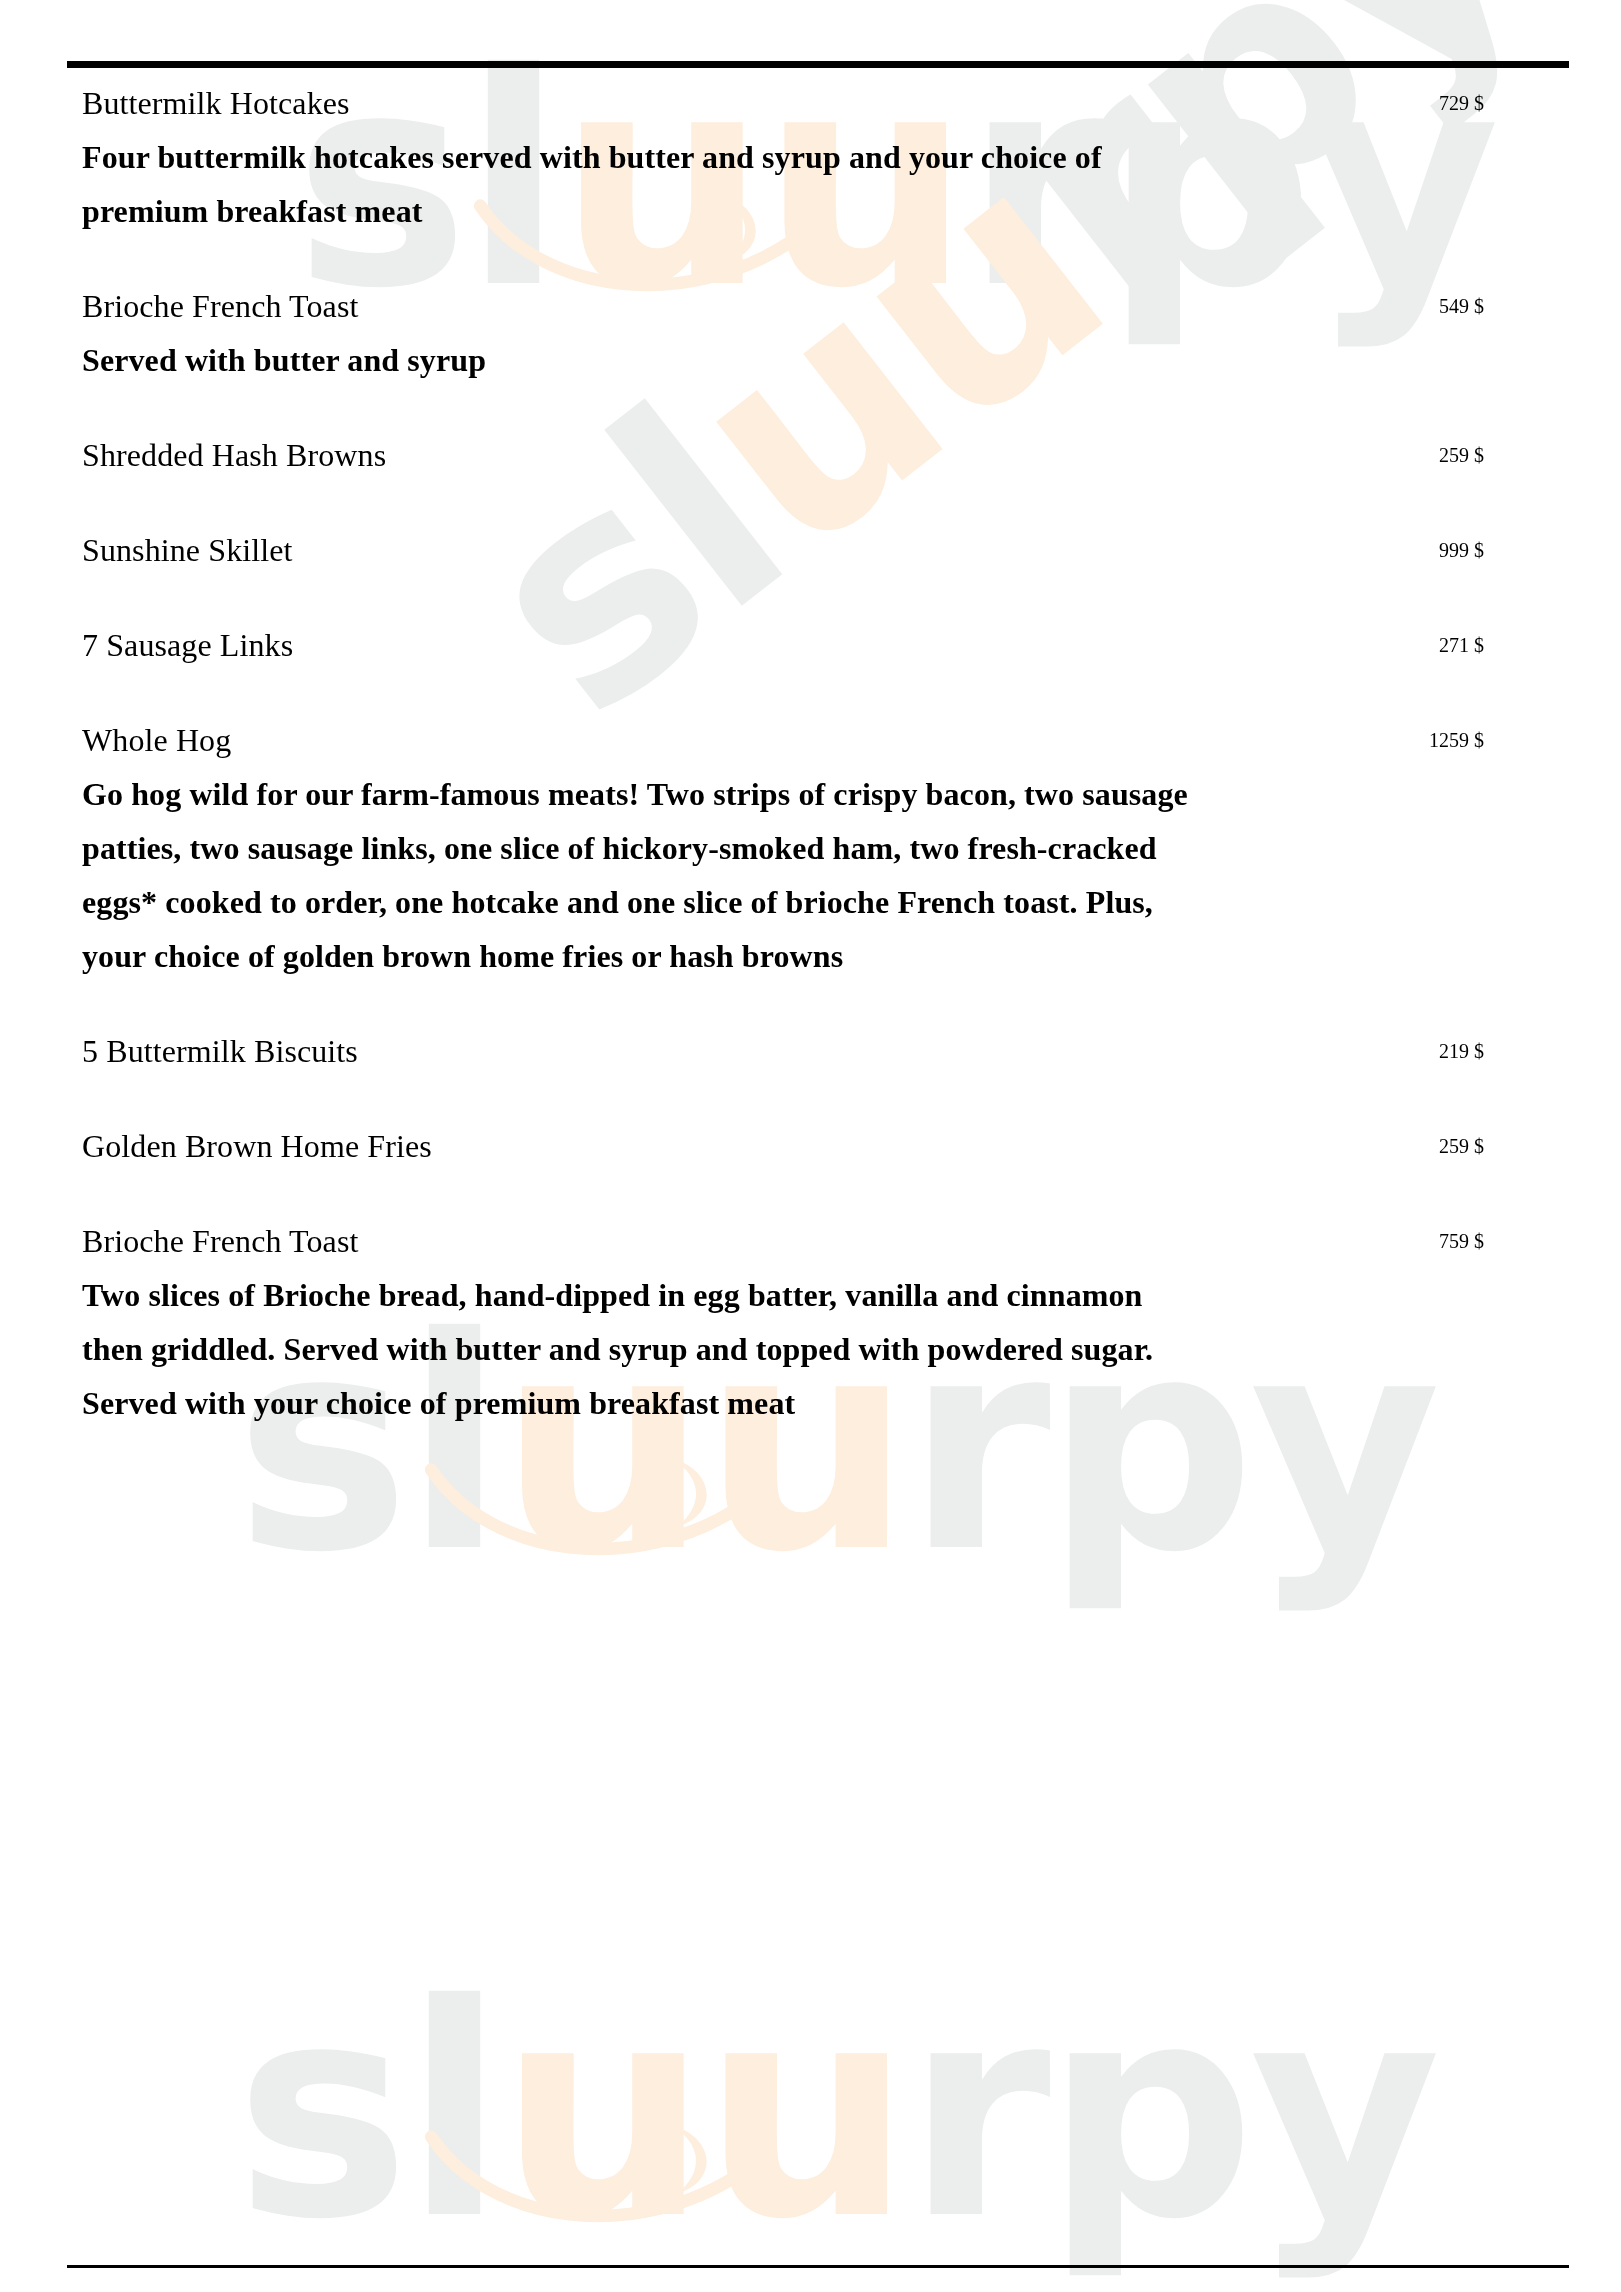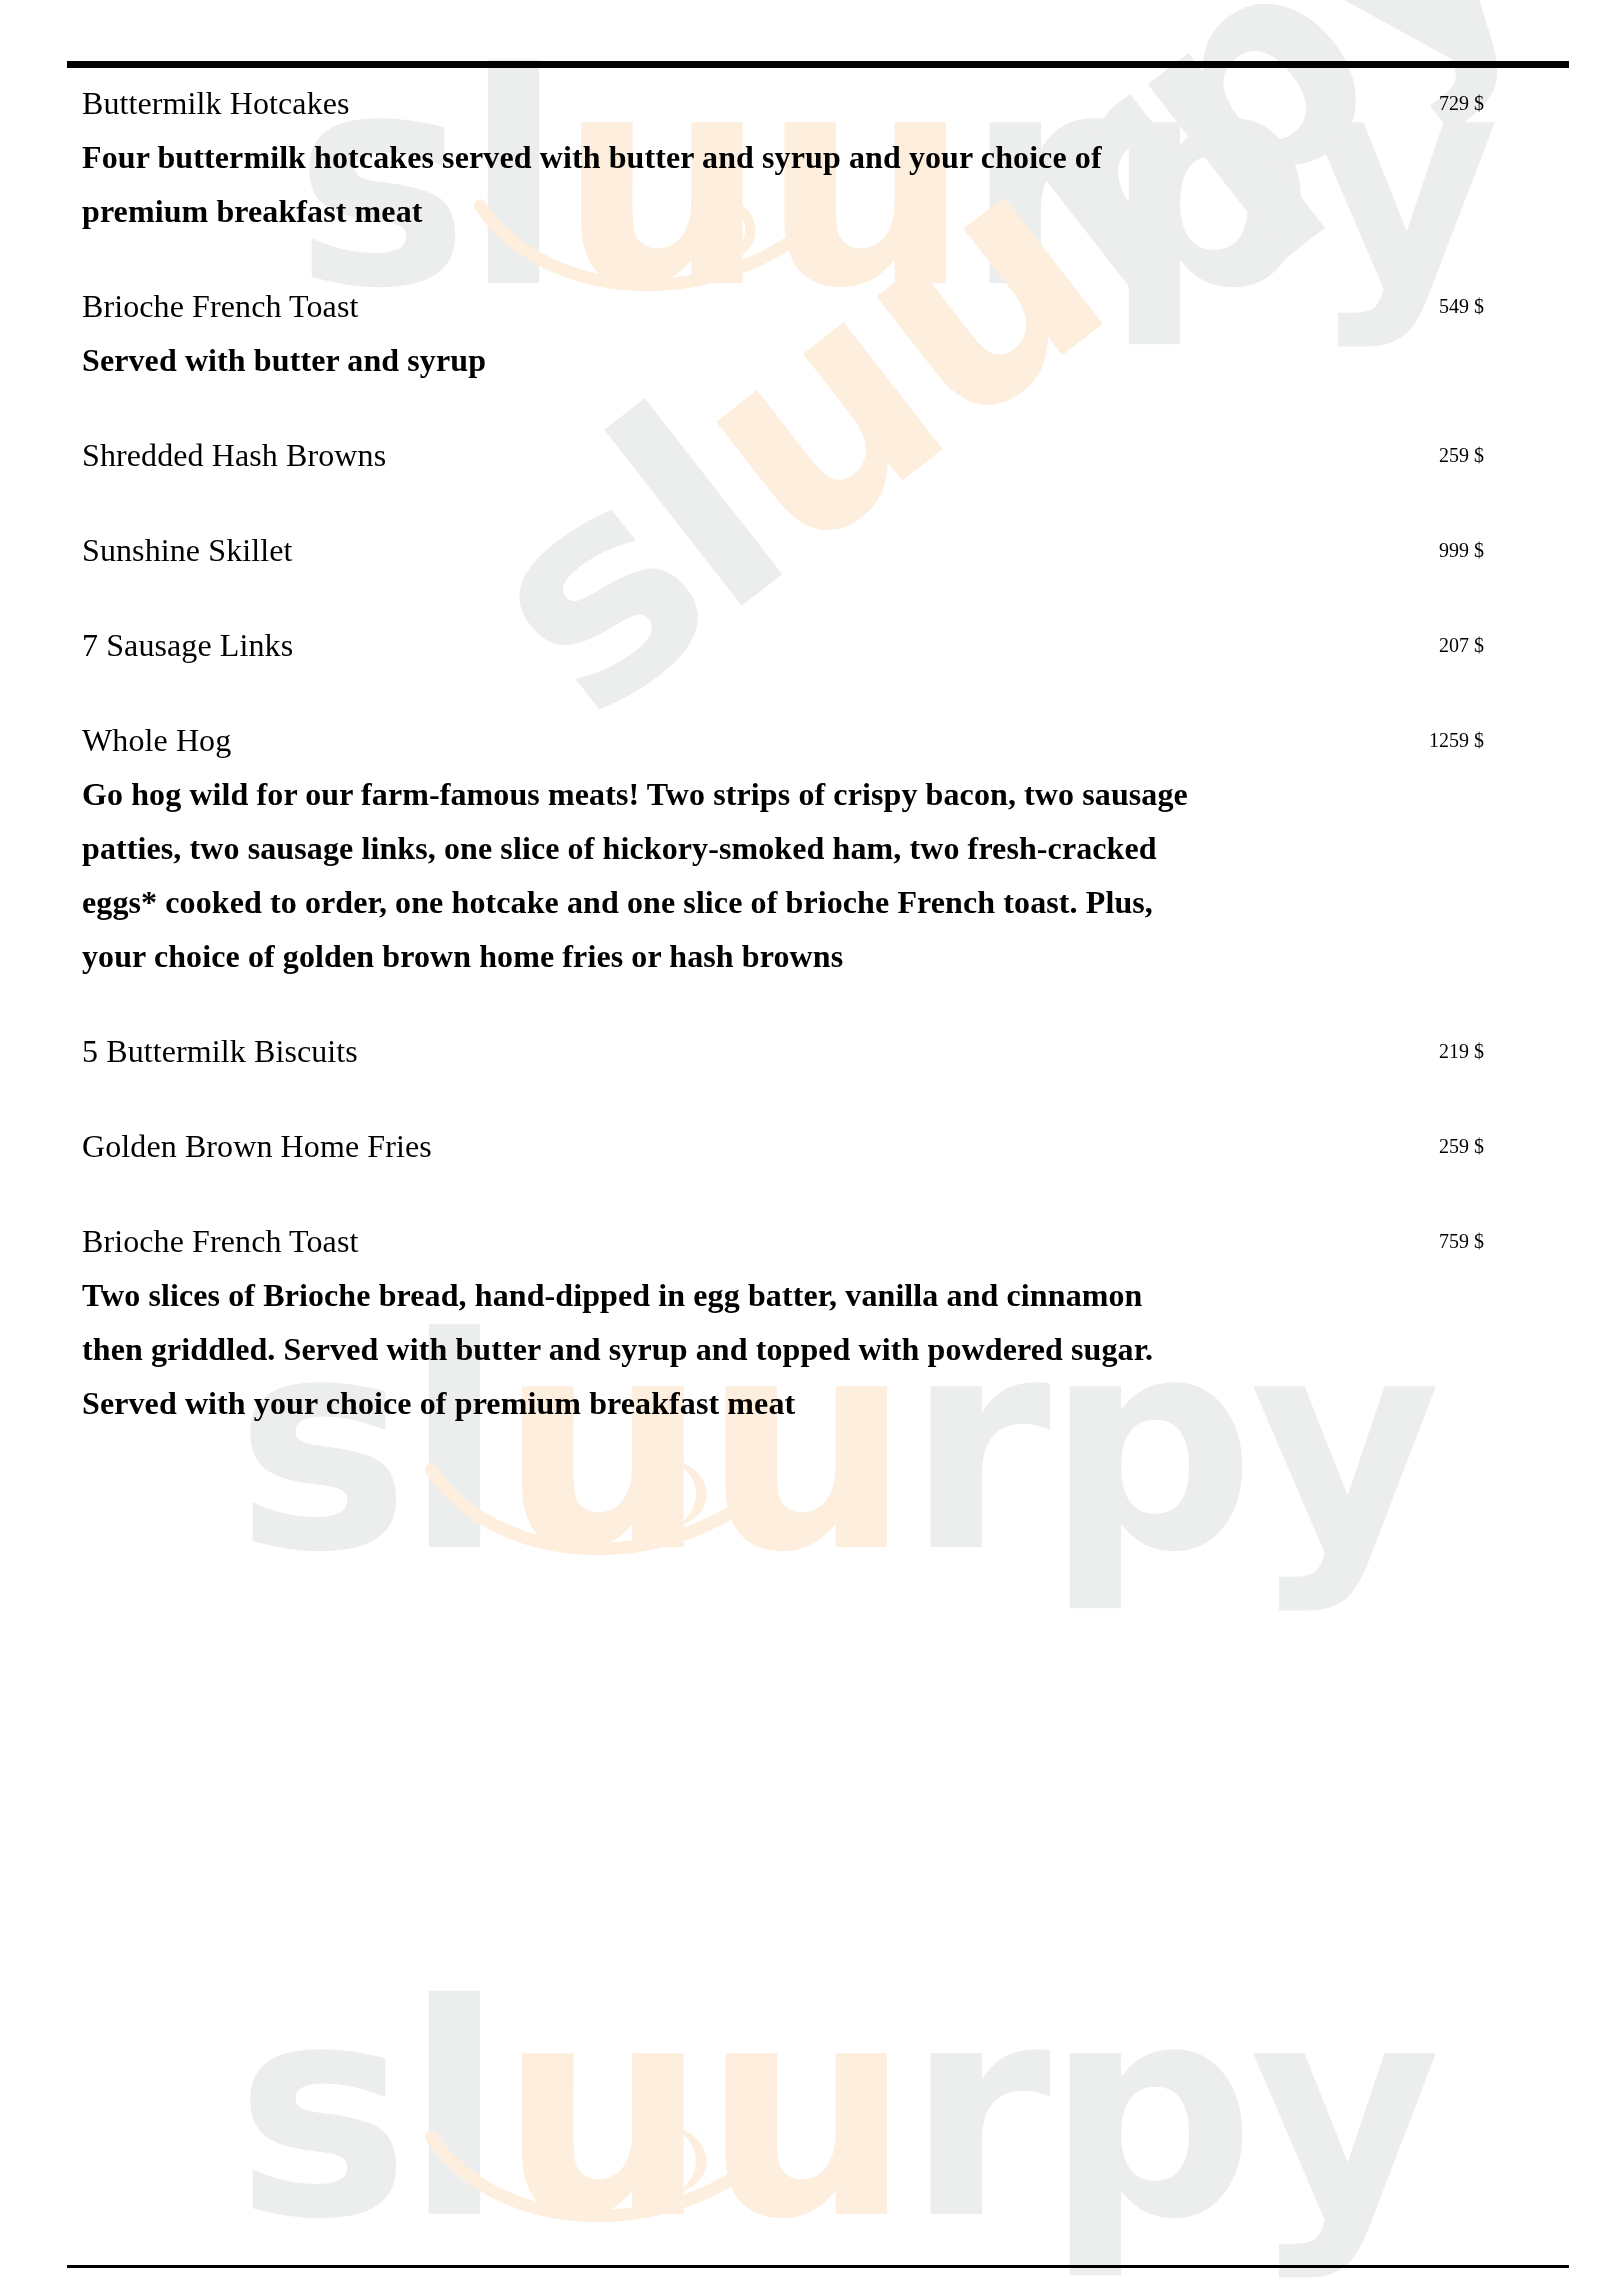--- a/index.html
+++ b/index.html
@@ -184,21 +184,21 @@
   <div class="menu-item">
     <div class="item-row">
       <div class="item-name">Sunshine Skillet</div>
       <div class="item-price">999 $</div>
     </div>
   </div>
 
   <div class="menu-item">
     <div class="item-row">
       <div class="item-name">7 Sausage Links</div>
-      <div class="item-price">207 $</div>
+      <div class="item-price">271 $</div>
     </div>
 
   </div>
 
   <div class="menu-item">
     <div class="item-row">
       <div class="item-name">Whole Hog</div>
       <div class="item-price">1259 $</div>
     </div>
     <p class="item-desc">Go hog wild for our farm-famous meats! Two strips of crispy bacon, two sausage patties, two sausage links, one slice of hickory-smoked ham, two fresh-cracked eggs* cooked to order, one hotcake and one slice of brioche French toast. Plus, your choice of golden brown home fries or hash browns</p>

